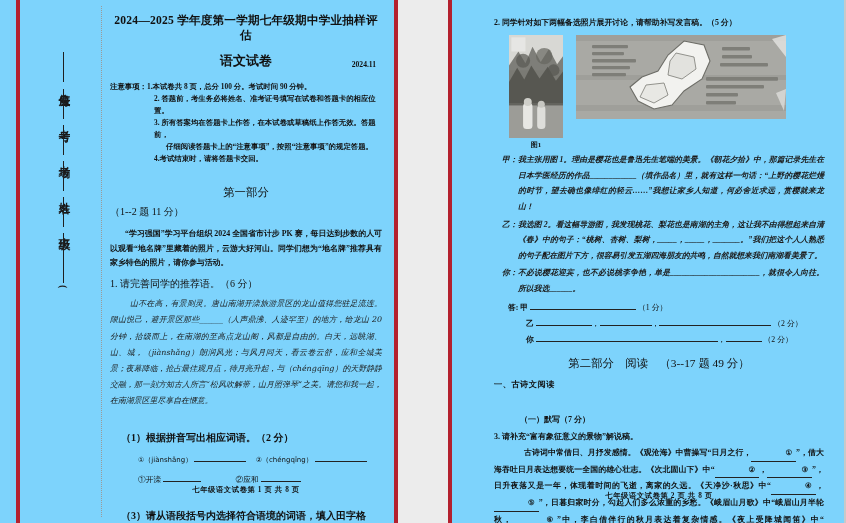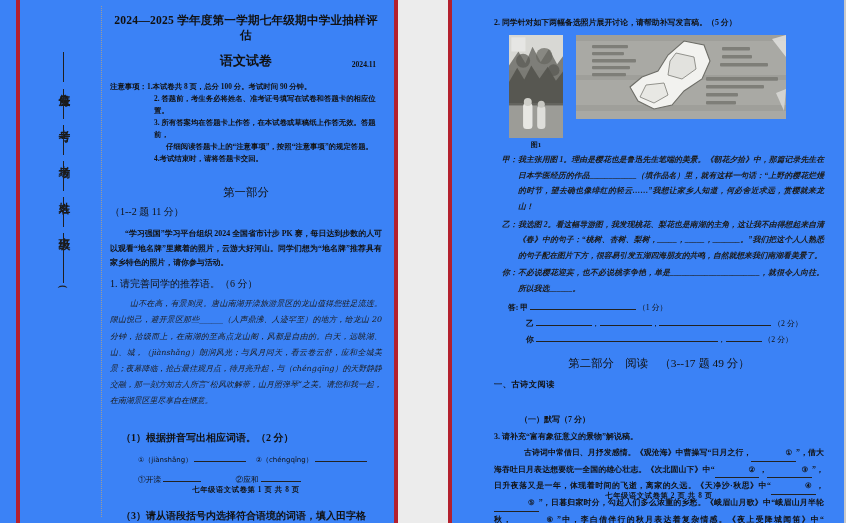--- a/index.html
+++ b/index.html
@@ -8,21 +8,21 @@
     background:#e9e9e9;
     font-family:"Liberation Serif","DejaVu Serif",serif;
     overflow:hidden;
     position:relative;
   }
   .viewer{position:absolute;inset:0;display:flex;}
 
   
   .page{
     position:relative;
-    background:#3b82f6;
+    background:#7dd3fc;
     height:523px;
     box-sizing:border-box;
     overflow:hidden;
   }
   .page-left{width:398px;}
   .gap{width:50px;height:523px;background:#ececec;}
   .page-right{width:398px;}
 
   
   .bar-red{position:absolute;top:0;bottom:0;width:4px;background:#b3202e;}

